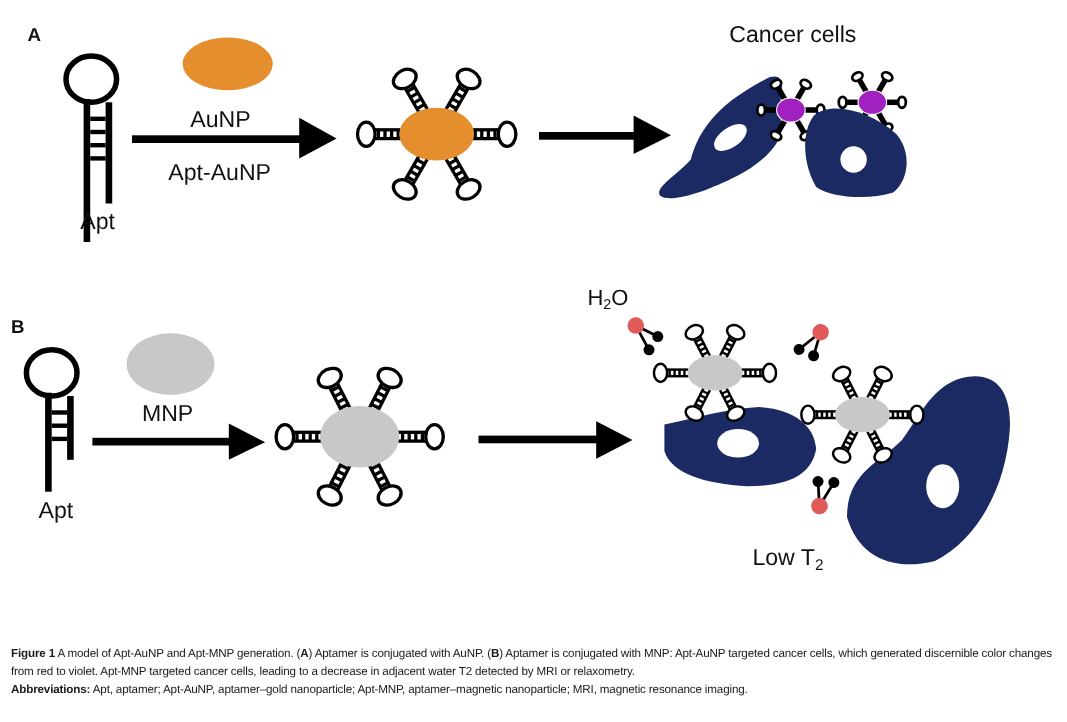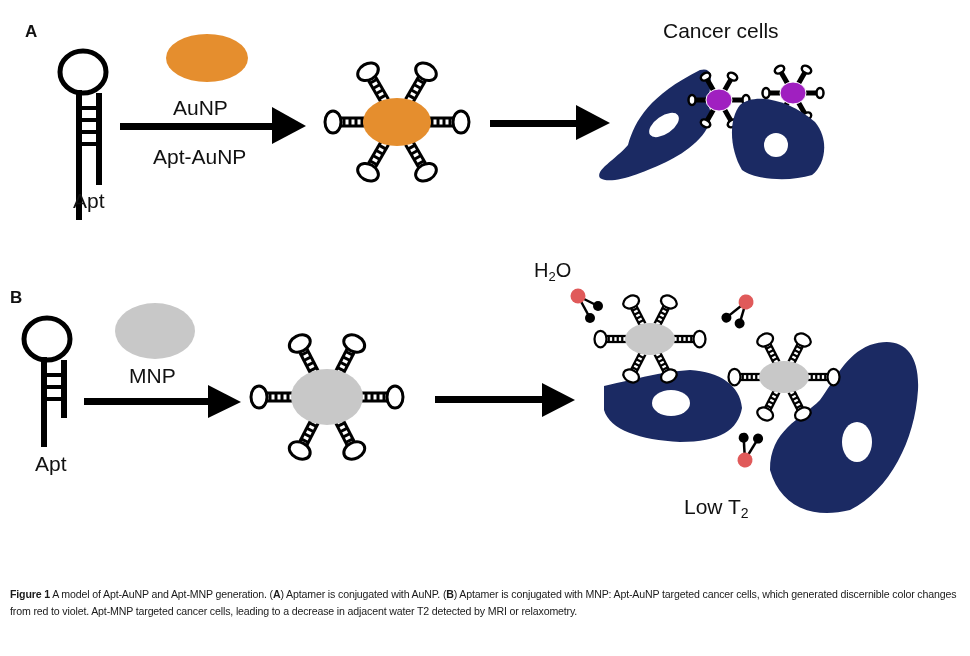--- a/index.html
+++ b/index.html
@@ -176,13 +176,14 @@
   <g transform="translate(745,460) rotate(-120)">
       <use href="#water"></use>
     </g>
 
   <text class="lbl" x="534" y="277" font-size="20"><tspan>H</tspan><tspan font-size="13" dy="4">2</tspan><tspan dy="-4">O</tspan></text>
   <text class="lbl" x="684" y="514" font-size="21"><tspan>Low T</tspan><tspan font-size="14" dy="4">2</tspan></text>
 </svg>
 
 <div class="caption">
   <p><b>Figure 1</b><span> A model of Apt-AuNP and Apt-MNP generation. (</span><b>A</b><span>) Aptamer is conjugated with AuNP. (</span><b>B</b><span>) Aptamer is conjugated with MNP: Apt-AuNP targeted cancer cells, which generated discernible color changes from red to violet. Apt-MNP targeted cancer cells, leading to a decrease in adjacent water T2 detected by MRI or relaxometry.</span></p>
+  <p><b>Abbreviations:</b><span> Apt, aptamer; Apt-AuNP, aptamer–gold nanoparticle; Apt-MNP, aptamer–magnetic nanoparticle; MRI, magnetic resonance imaging.</span></p>
 </div>
 
 </body></html>

